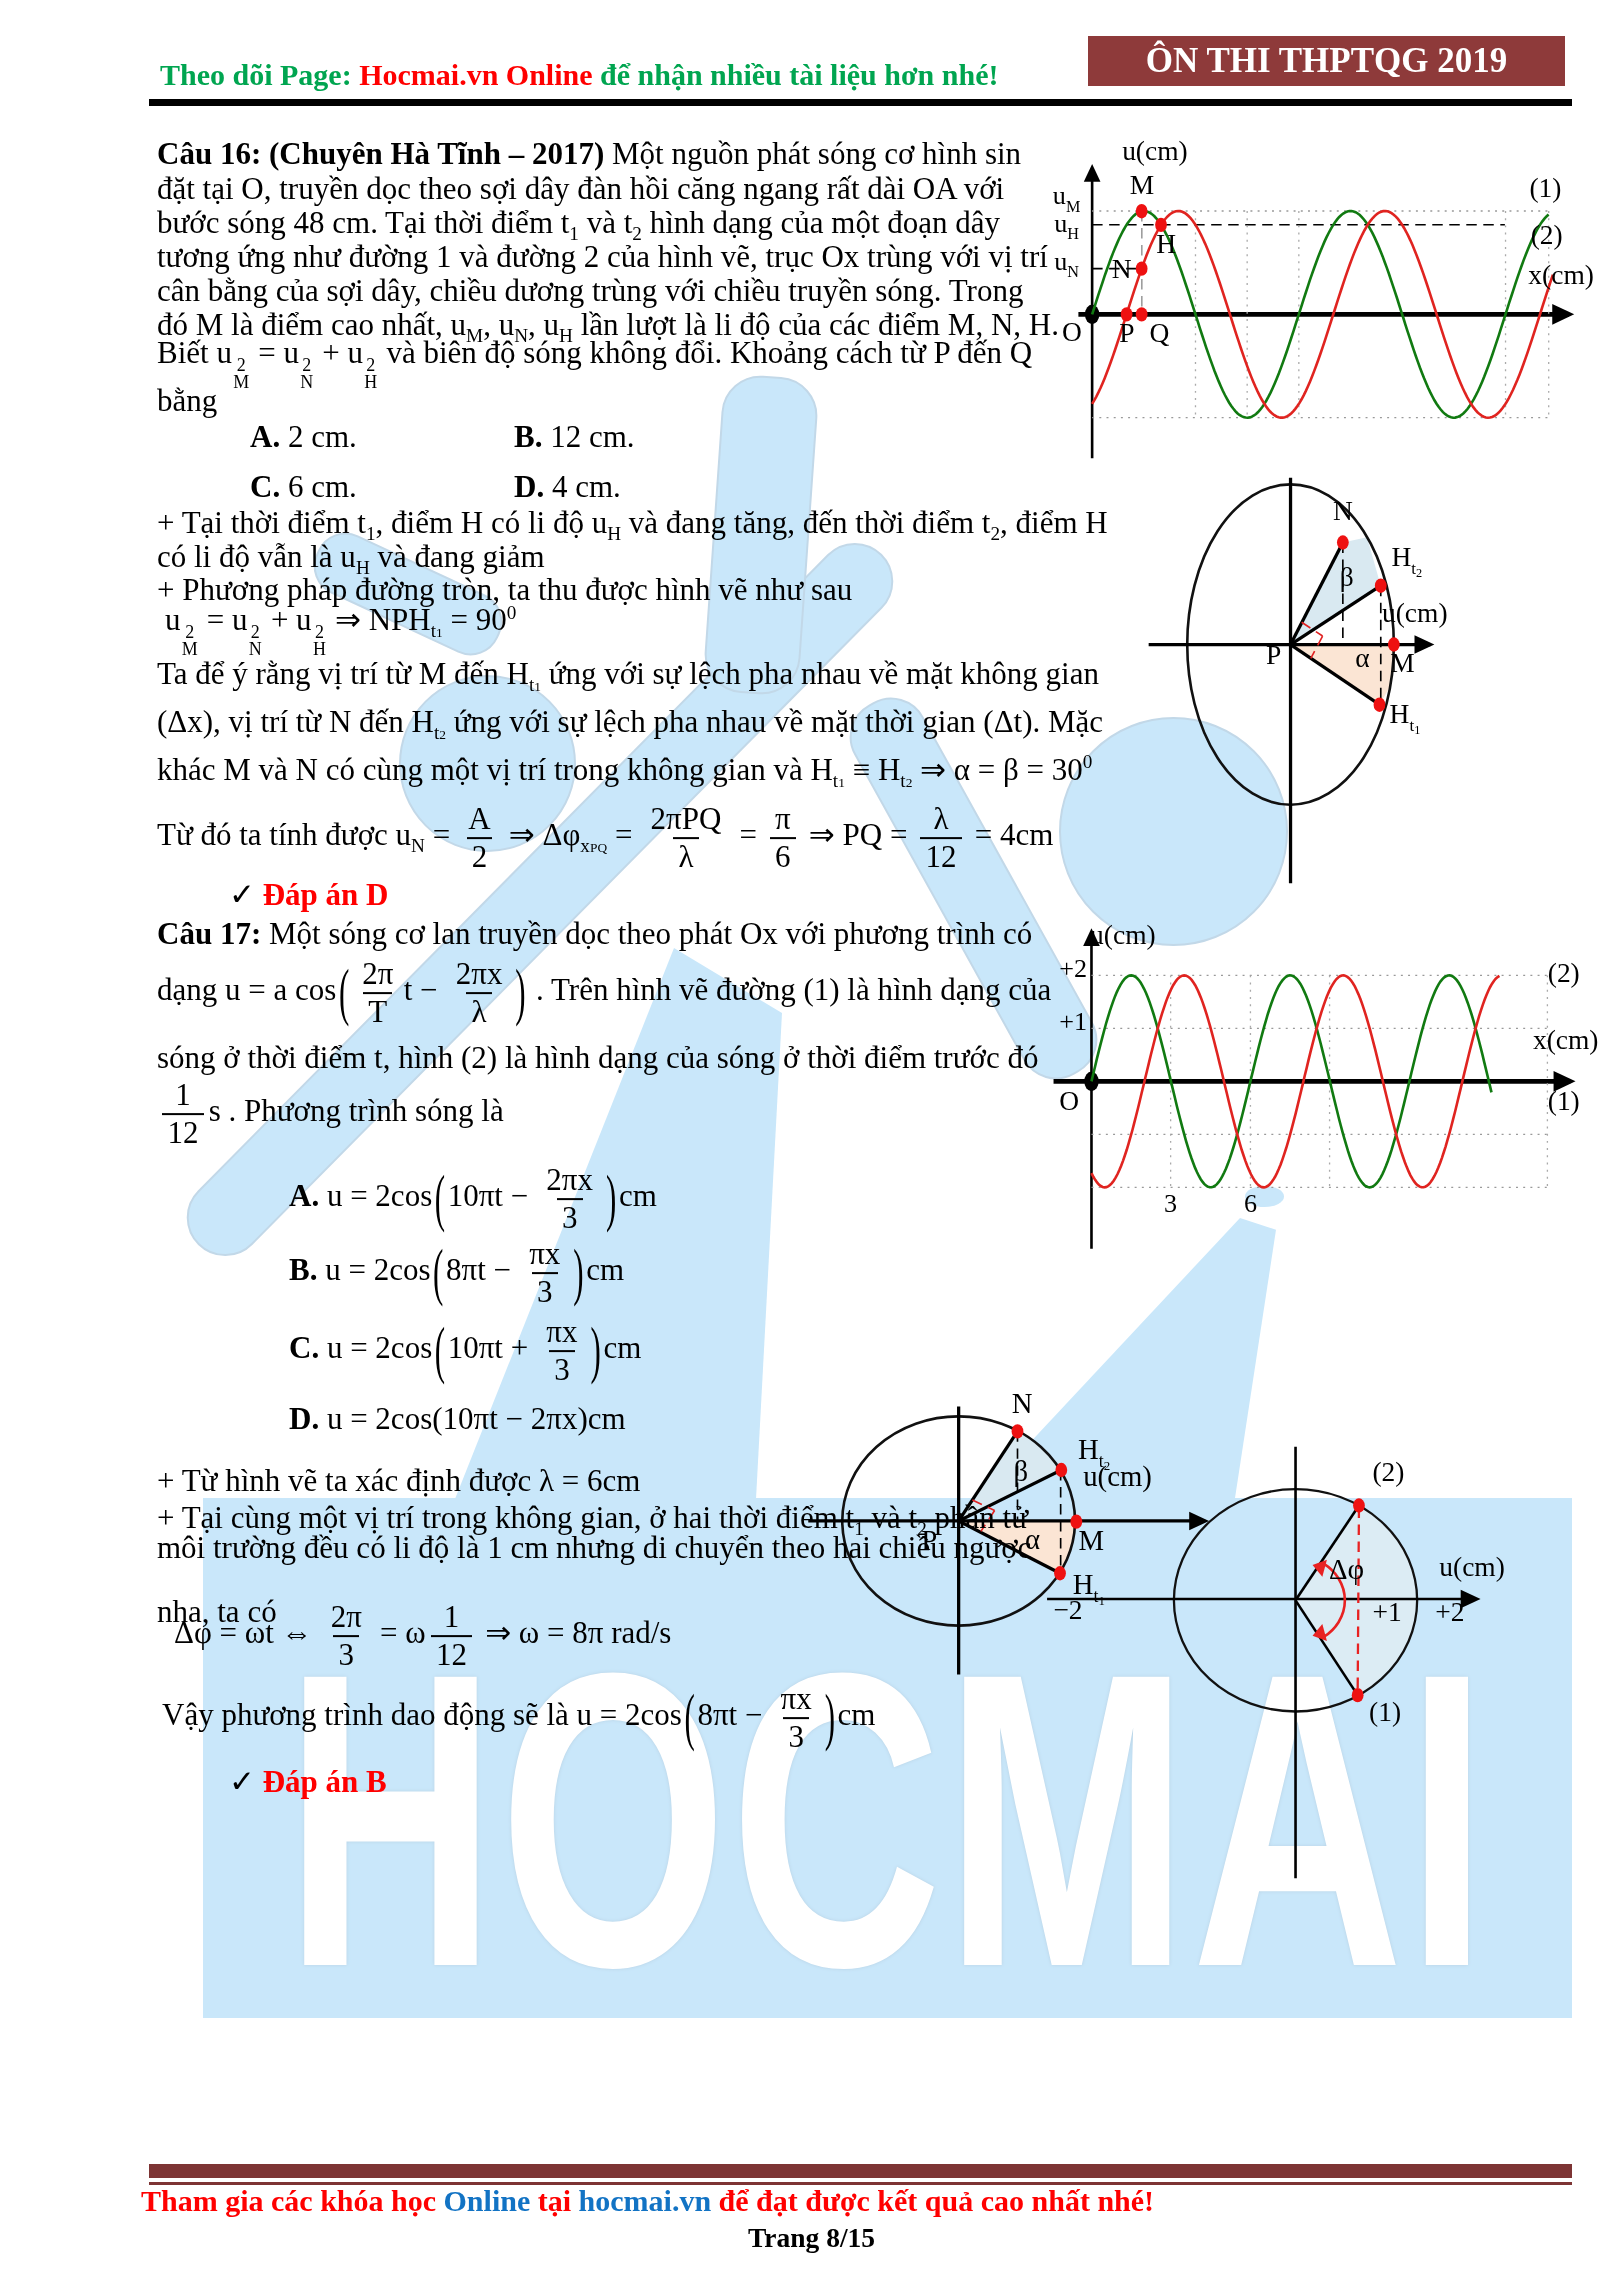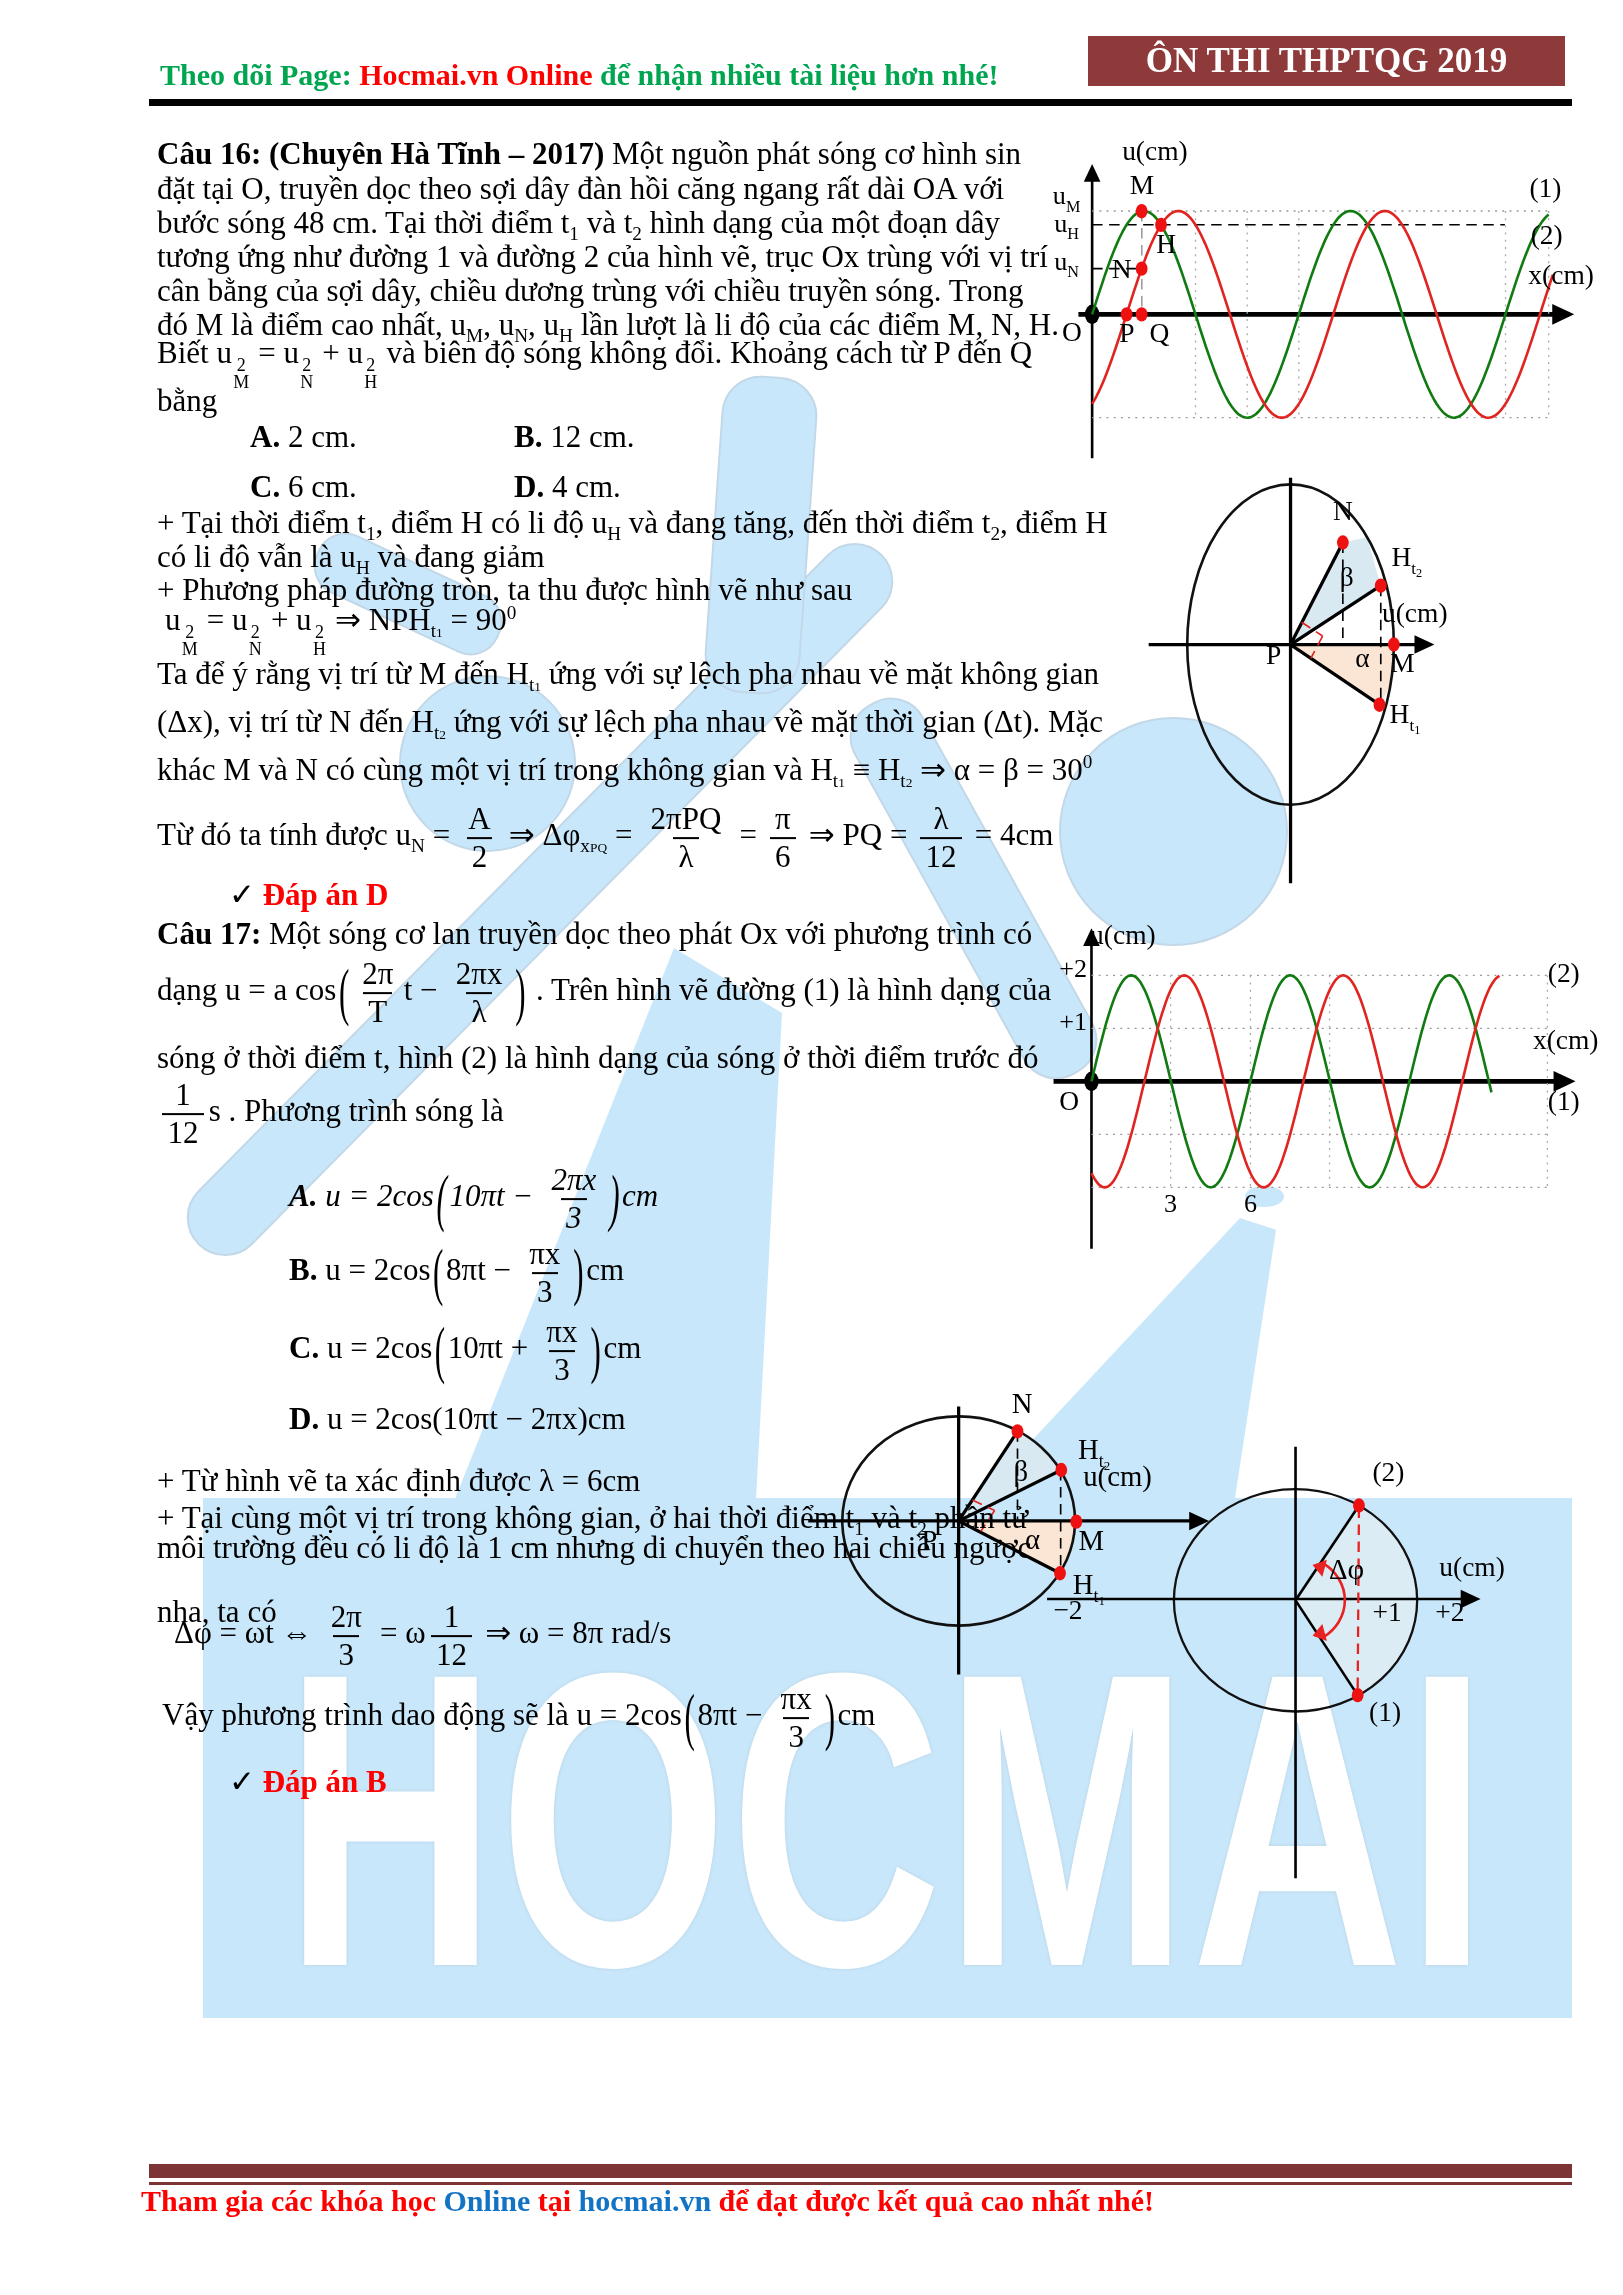--- a/index.html
+++ b/index.html
@@ -125,21 +125,21 @@
           <span class="fd">T</span>
         </span><span>t − </span><span class="frac">
           <span class="fn">2πx</span>
           <span class="fd">λ</span>
         </span><span class="bp">)</span><span> . Trên hình vẽ đường (1) là hình dạng của</span></div>
       <div class="fl" style="left: 157px; top: 1058px;"><span>sóng ở thời điểm t, hình (2) là hình dạng của sóng ở thời điểm trước đó</span></div>
       <div class="fl" style="left: 157px; top: 1114px;"><span class="frac">
           <span class="fn">1</span>
           <span class="fd">12</span>
         </span><span>s . Phương trình sóng là</span></div>
-      <div class="fl" style="left: 289px; top: 1199px; font-style: italic;"><b>A.</b><span>  u = 2cos</span><span class="bp">(</span><span>10πt − </span><span class="frac">
+      <div class="fl" style="left: 289px; top: 1199px;"><b>A.</b><span>  u = 2cos</span><span class="bp">(</span><span>10πt − </span><span class="frac">
           <span class="fn">2πx</span>
           <span class="fd">3</span>
         </span><span class="bp">)</span><span>cm</span></div>
       <div class="fl" style="left: 289px; top: 1273px;"><b>B.</b><span>  u = 2cos</span><span class="bp">(</span><span>8πt − </span><span class="frac">
           <span class="fn">πx</span>
           <span class="fd">3</span>
         </span><span class="bp">)</span><span>cm</span></div>
       <div class="fl" style="left: 289px; top: 1351px;"><b>C.</b><span>  u = 2cos</span><span class="bp">(</span><span>10πt + </span><span class="frac">
           <span class="fn">πx</span>
           <span class="fd">3</span>
@@ -303,14 +303,15 @@
         <text x="537" y="430" font-size="42" fill="#000" text-anchor="middle" font-family="&quot;Liberation Serif&quot;, serif"><tspan>(1)</tspan></text>
         <text x="52" y="274" font-size="42" fill="#000" text-anchor="middle" font-family="&quot;Liberation Serif&quot;, serif"><tspan>−2</tspan></text>
       </svg>
     </div>
 
   <div id="ftr-bar"></div>
   <div id="ftr-line"></div>
   <div id="ftr-promo">
     <span style="color:#ff0000;">Tham gia các khóa học </span><span style="color:#1273c4;">Online</span><span style="color:#ff0000;"> tại </span><span style="color:#1273c4;">hocmai.vn</span><span style="color:#ff0000;"> để đạt được kết quả cao nhất nhé!</span>
   </div>
+  <div id="ftr-page">Trang 8/15</div>
 </div>
 
 
 </body></html>

